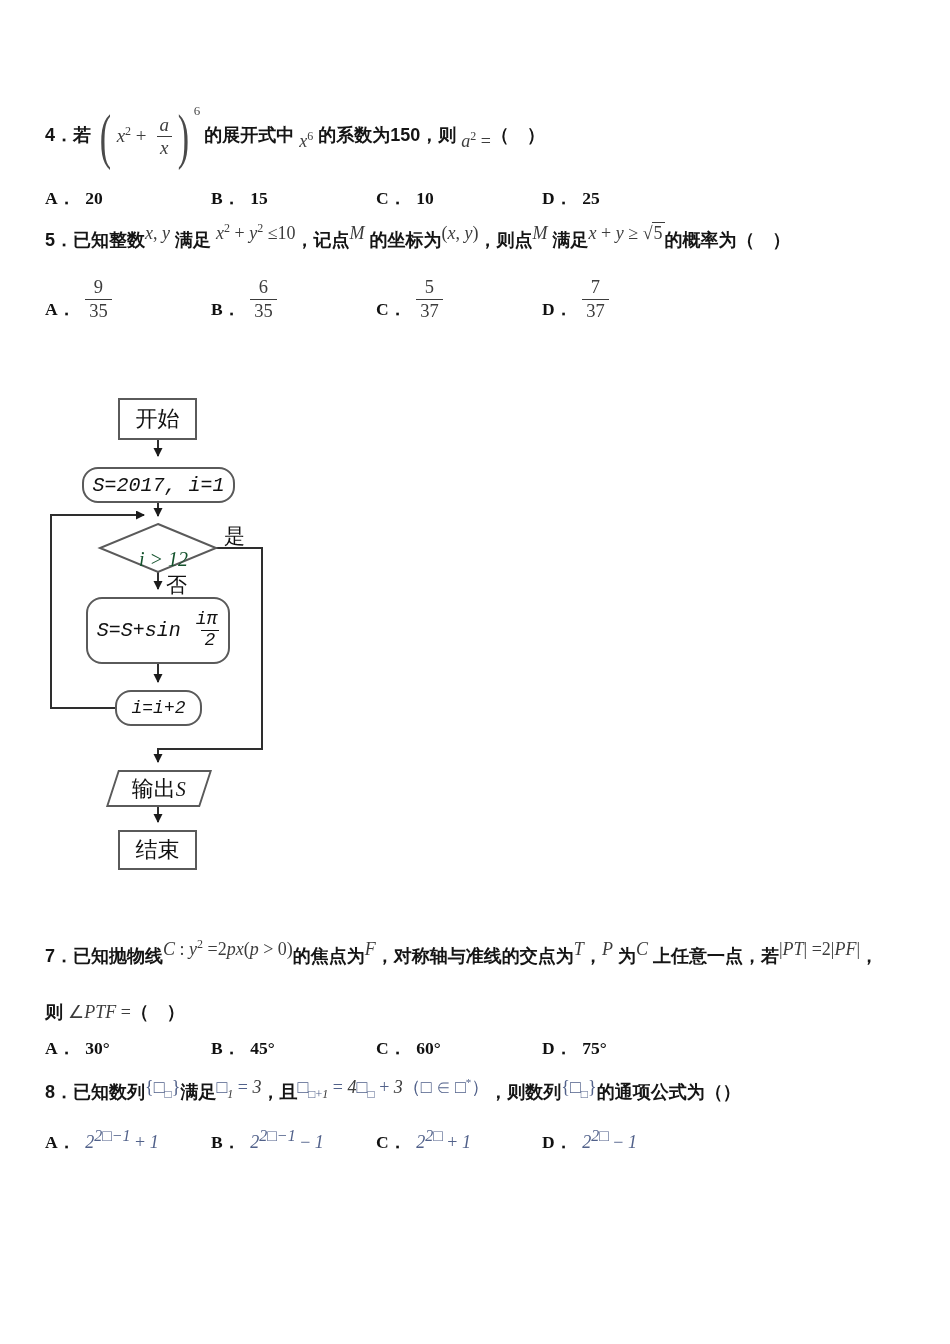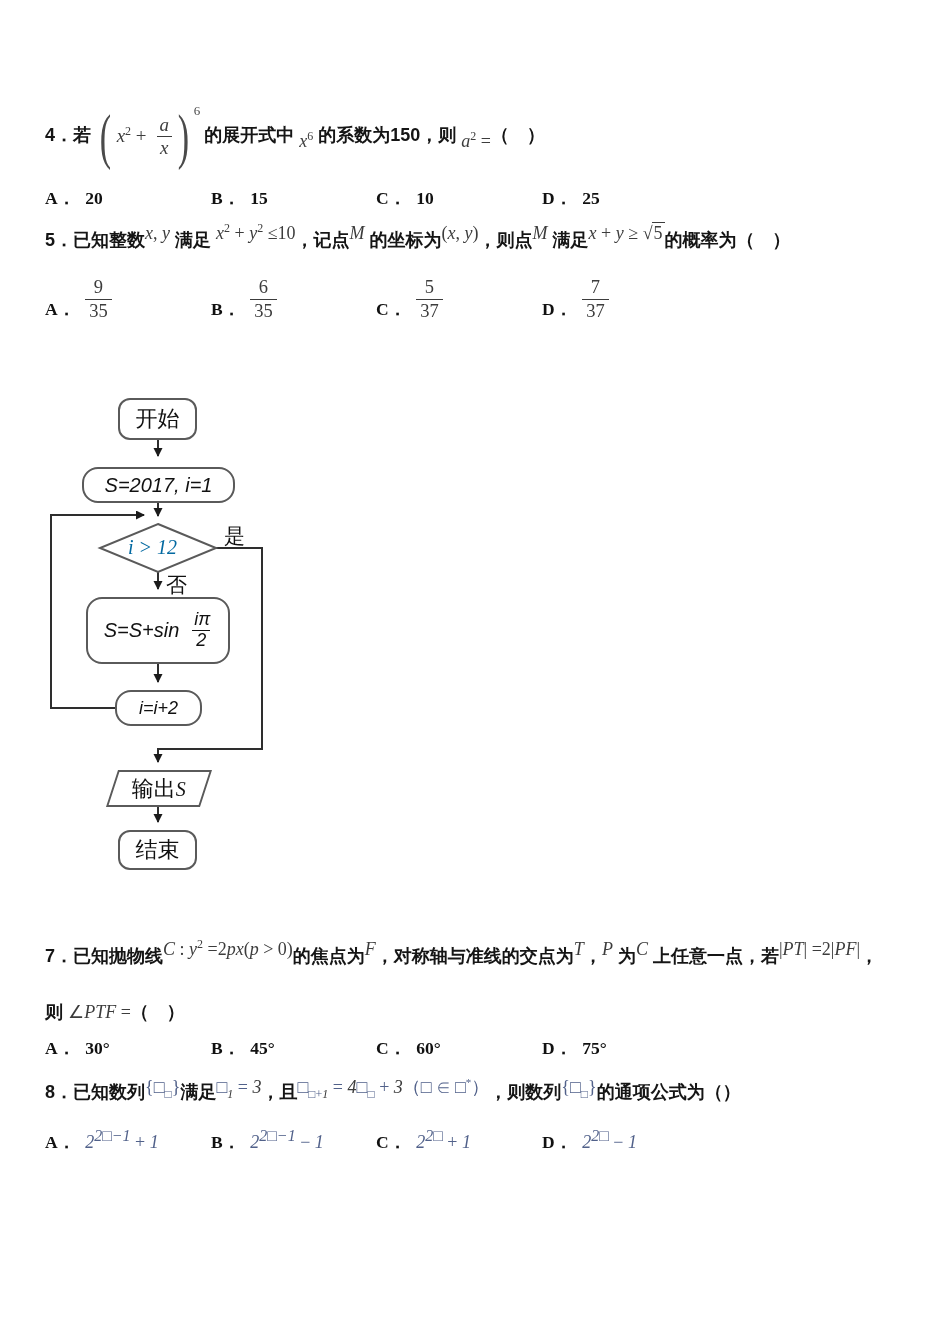--- a/index.html
+++ b/index.html
@@ -44,30 +44,30 @@
   
   .m8{font-family:"Liberation Serif",serif;font-weight:400;font-style:normal;color:#51618a;font-size:18px;}
   .m8 i{font-style:italic;}
   .m8 sup{font-size:16px;line-height:0;}
   
   .flowchart{position:absolute;left:40px;top:394px;width:260px;height:482px;}
   .fc-lines{position:absolute;left:0;top:0;z-index:0;}
   .fc-node{position:absolute;z-index:1;background:#ffffff;border:2px solid #5a5a5a;
            display:flex;align-items:center;justify-content:center;box-sizing:border-box;
            font-size:22px;font-weight:400;color:#111;}
-  .fc-terminal{border-radius:12px;border-width:2.2px;}
-  .fc-math{font-family:Liberation Sans, sans-serif;font-size:20px;font-style:italic;border-radius:16px;}
+  .fc-terminal{border-radius:0;border-width:2.2px;}
+  .fc-math{font-family:Liberation Mono, monospace;font-size:20px;font-style:italic;border-radius:16px;}
   .fc-label{position:absolute;z-index:2;font-size:21px;color:#111;background:transparent;}
   .fc-cond{position:absolute;z-index:2;font-family:"Liberation Serif",serif;font-style:italic;
-           font-size:20px;color:#0369a1;text-align:left;}
+           font-size:20px;color:#14532d;text-align:right;margin-top:12px;}
   .fc-para{position:absolute;z-index:1;background:#fff;border:2px solid #5a5a5a;
            transform:skewX(-18deg);display:flex;align-items:center;justify-content:center;box-sizing:border-box;}
   .fc-para-inner{transform:skewX(18deg);font-size:22px;color:#111;}
   .fc-para-inner i{font-family:"Liberation Serif",serif;font-size:20px;}
-  .fcfrac{display:inline-flex;flex-direction:column;align-items:flex-start;margin-left:13px;line-height:1.1;
+  .fcfrac{display:inline-flex;flex-direction:column;align-items:flex-end;margin-left:13px;line-height:1.1;
           font-size:18px;}
   .fcfrac .n{display:block;padding:0 2px;}
   .fcfrac .d{display:block;border-top:1.7px solid #111;padding:0 4px;}
 </style>
 </head>
 <body>
 
 <div class="page">
 
   <div class="stem q4line" style="left:45px;top:93px;">

